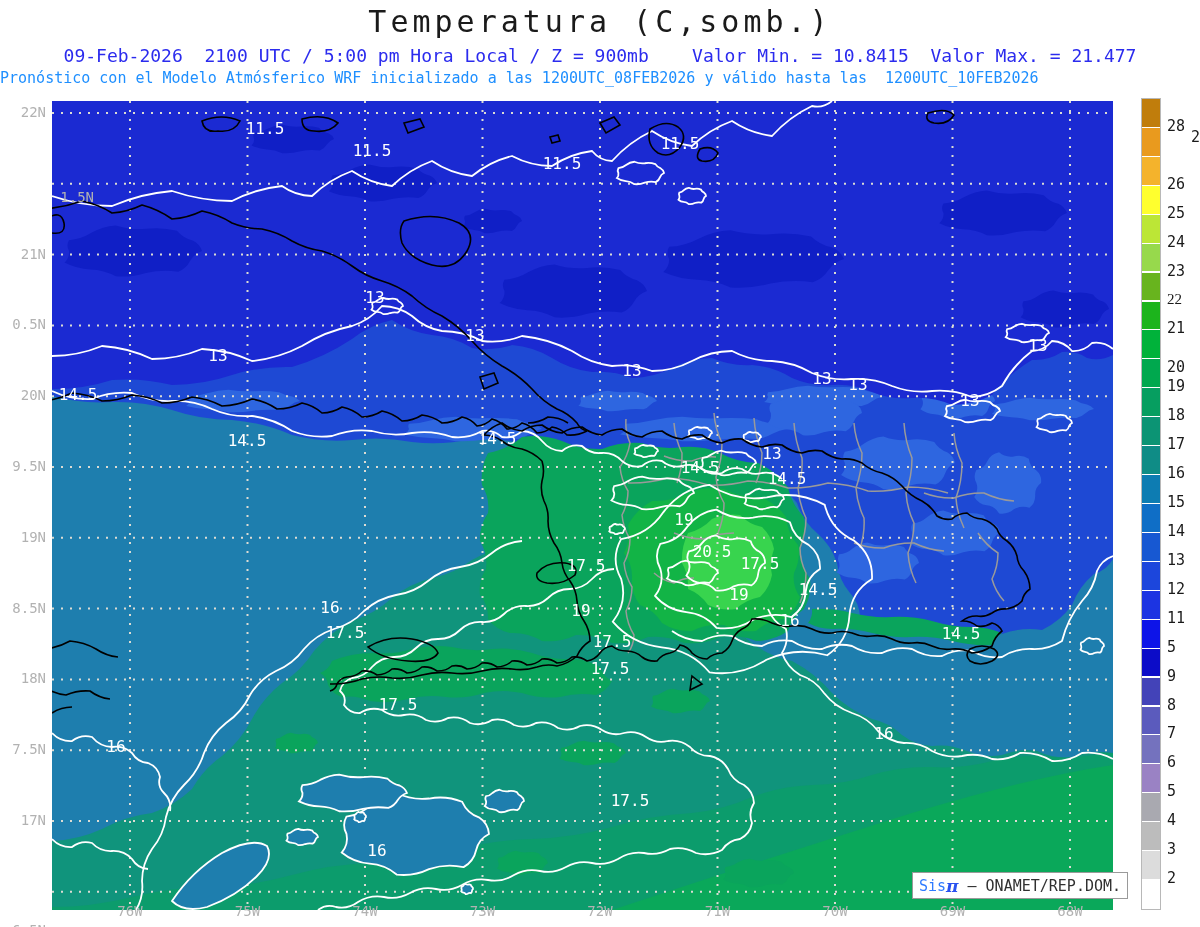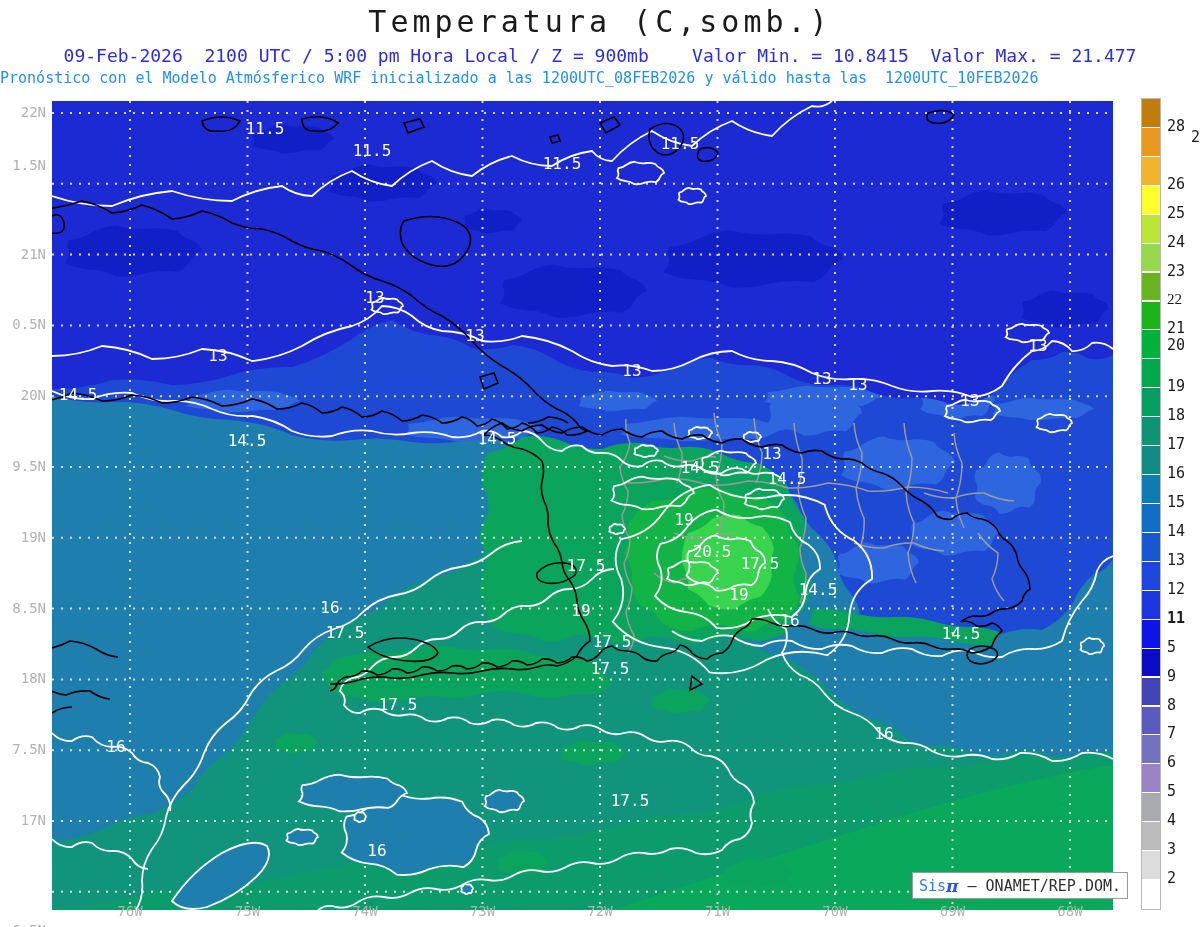--- a/index.html
+++ b/index.html
@@ -209,21 +209,21 @@
       <span class="cl" style="left: 578px; top: 699px;">17.5</span>
       <span class="cl" style="left: 708px; top: 462px;">17.5</span>
       <span class="cl" style="left: 529px; top: 509px;">19</span>
       <span class="cl" style="left: 632px; top: 418px;">19</span>
       <span class="cl" style="left: 687px; top: 493px;">19</span>
       <span class="cl" style="left: 660px; top: 450px;">20.5</span>
     </div>
 
   <div id="lat-axis">
       <span class="latlab" style="top: 104px;">22N</span>
-      <span class="latlab" style="top: 157px;">1.5N</span>
+      <span class="latlab" style="top: 189px; margin-left: 48px;">1.5N</span>
       <span class="latlab" style="top: 245.6px;">21N</span>
       <span class="latlab" style="top: 316.4px;">0.5N</span>
       <span class="latlab" style="top: 387.2px;">20N</span>
       <span class="latlab" style="top: 458px;">9.5N</span>
       <span class="latlab" style="top: 528.8px;">19N</span>
       <span class="latlab" style="top: 599.6px;">8.5N</span>
       <span class="latlab" style="top: 670.4px;">18N</span>
       <span class="latlab" style="top: 741.2px;">7.5N</span>
       <span class="latlab" style="top: 812px;">17N</span>
       <span class="latlab" style="top: 882.8px; margin-top: 39px;">6.5N</span>
@@ -272,30 +272,30 @@
         <div class="cbseg" style="top: 781.1px; height: 27.9px; background: rgb(255, 255, 255);"></div>
       </div>
   <span class="cblab" style="top: 18.9px;">28</span>
       <span class="cblab" style="top: 30px; margin-left: 24px;">27</span>
       <span class="cblab" style="top: 76.8px;">26</span>
       <span class="cblab" style="top: 105.7px;">25</span>
       <span class="cblab" style="top: 134.6px;">24</span>
       <span class="cblab" style="top: 163.6px;">23</span>
       <span class="cblab" style="top: 192.5px; font-family: Liberation Serif, serif;">22</span>
       <span class="cblab" style="top: 221.4px;">21</span>
-      <span class="cblab" style="top: 238px;">20</span>
+      <span class="cblab" style="top: 260px;">20</span>
       <span class="cblab" style="top: 279.3px;">19</span>
       <span class="cblab" style="top: 308.2px;">18</span>
       <span class="cblab" style="top: 337.1px;">17</span>
       <span class="cblab" style="top: 366.1px;">16</span>
       <span class="cblab" style="top: 395px;">15</span>
       <span class="cblab" style="top: 423.9px;">14</span>
       <span class="cblab" style="top: 452.9px;">13</span>
       <span class="cblab" style="top: 481.8px;">12</span>
-      <span class="cblab" style="top: 510.7px; font-weight: bold;">11</span>
+      <span class="cblab" style="top: 510.7px;">11</span>
       <span class="cblab" style="top: 539.6px;">5</span>
       <span class="cblab" style="top: 568.6px;">9</span>
       <span class="cblab" style="top: 597.5px;">8</span>
       <span class="cblab" style="top: 626.4px;">7</span>
       <span class="cblab" style="top: 655.4px;">6</span>
       <span class="cblab" style="top: 684.3px;">5</span>
       <span class="cblab" style="top: 713.2px;">4</span>
       <span class="cblab" style="top: 742.1px;">3</span>
       <span class="cblab" style="top: 771.1px;">2</span>
     </div>

